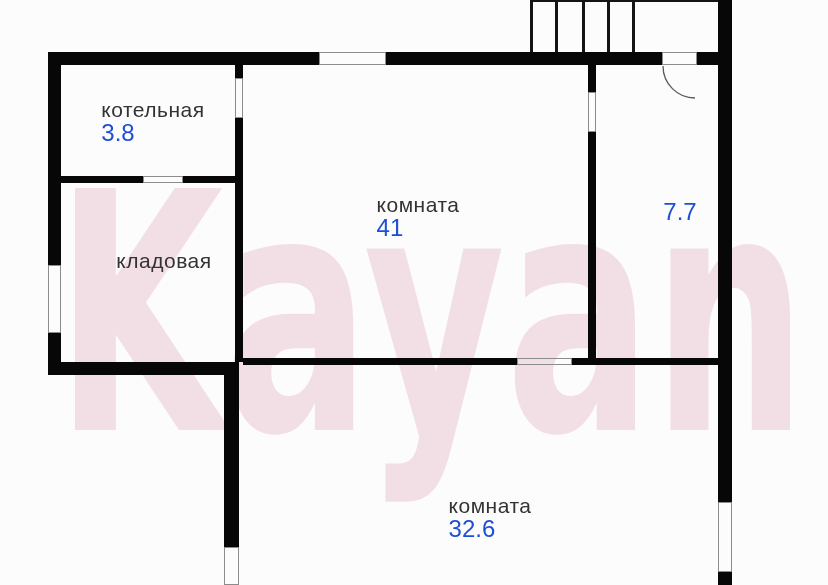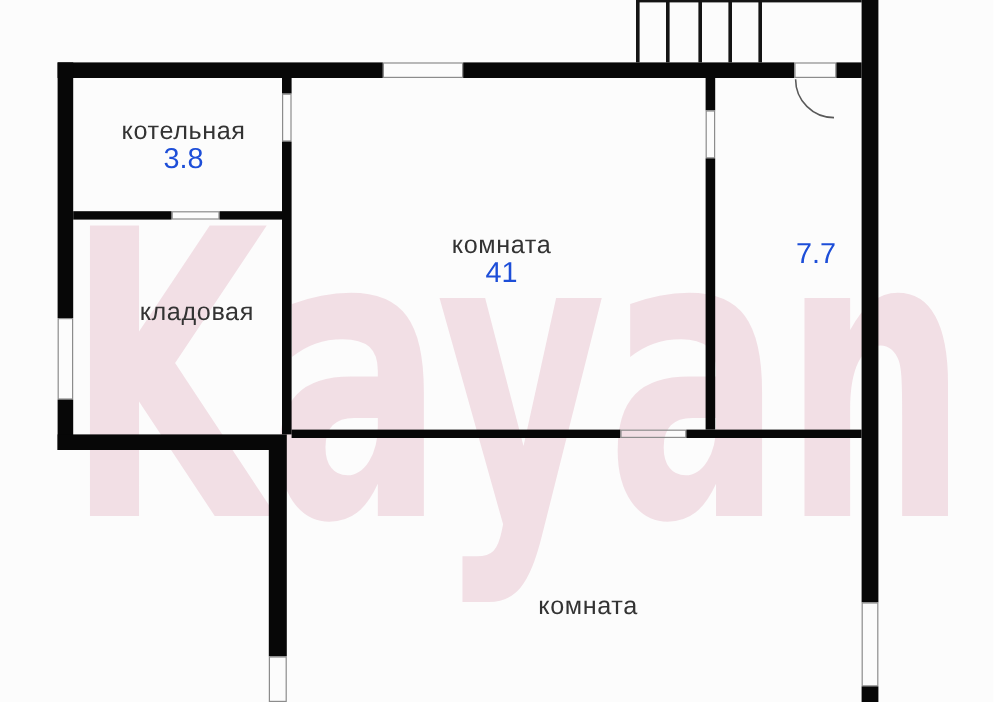--- a/index.html
+++ b/index.html
@@ -17,21 +17,21 @@
     box-sizing:border-box;
     background:transparent;
   }
   .tread{position:absolute;background:#141414;z-index:3;}
   .stair-topline{position:absolute;background:#141414;z-index:3;}
   .arc-svg{position:absolute;z-index:4;}
   .watermark-svg{position:absolute;left:0;top:0;z-index:1;}
   .room-label{
     position:absolute;z-index:5;
     transform:translateX(-50%);
-    text-align:center;
+    text-align:left;
     color:#333333;
     white-space:nowrap;
   }
   .room-name{display:block;font-size:21px;line-height:21px;letter-spacing:0.5px;}
   .room-area{display:block;font-size:24px;line-height:25px;color:#1d4ed8;}
 </style>
 </head>
 <body>
 
 <div class="plan">
@@ -98,15 +98,16 @@
     <span class="room-name">комната</span>
     <span class="room-area">41</span>
   </div>
 
   <div class="room-label" style="left:680px;top:199px;">
     <span class="room-area">7.7</span>
   </div>
 
   <div class="room-label" style="left:490px;top:495px;">
     <span class="room-name">комната</span>
+    <span class="room-area">32.6</span>
   </div>
 
 </div>
 
 </body></html>

